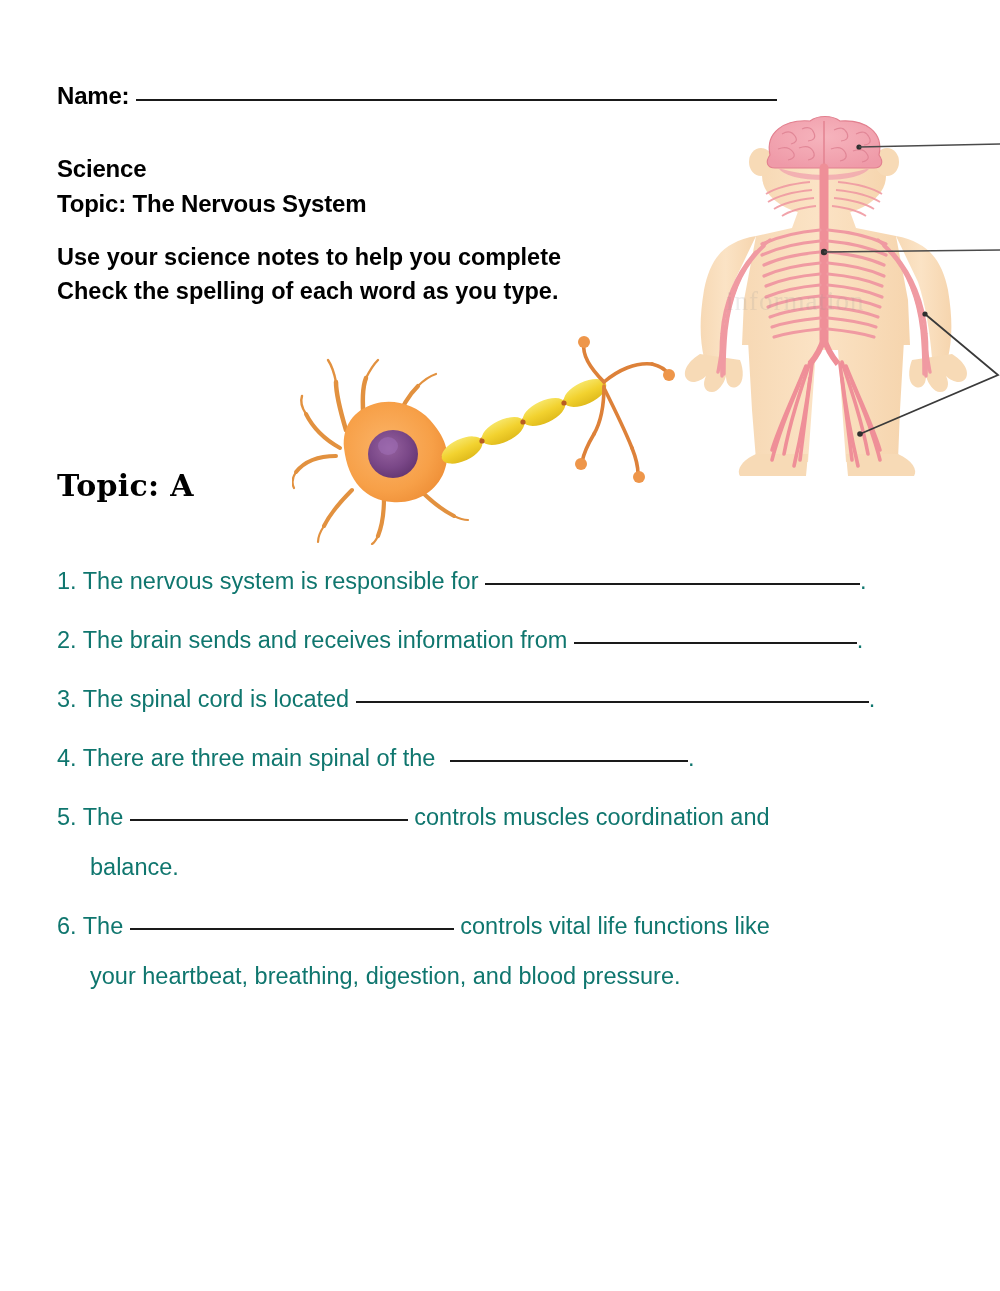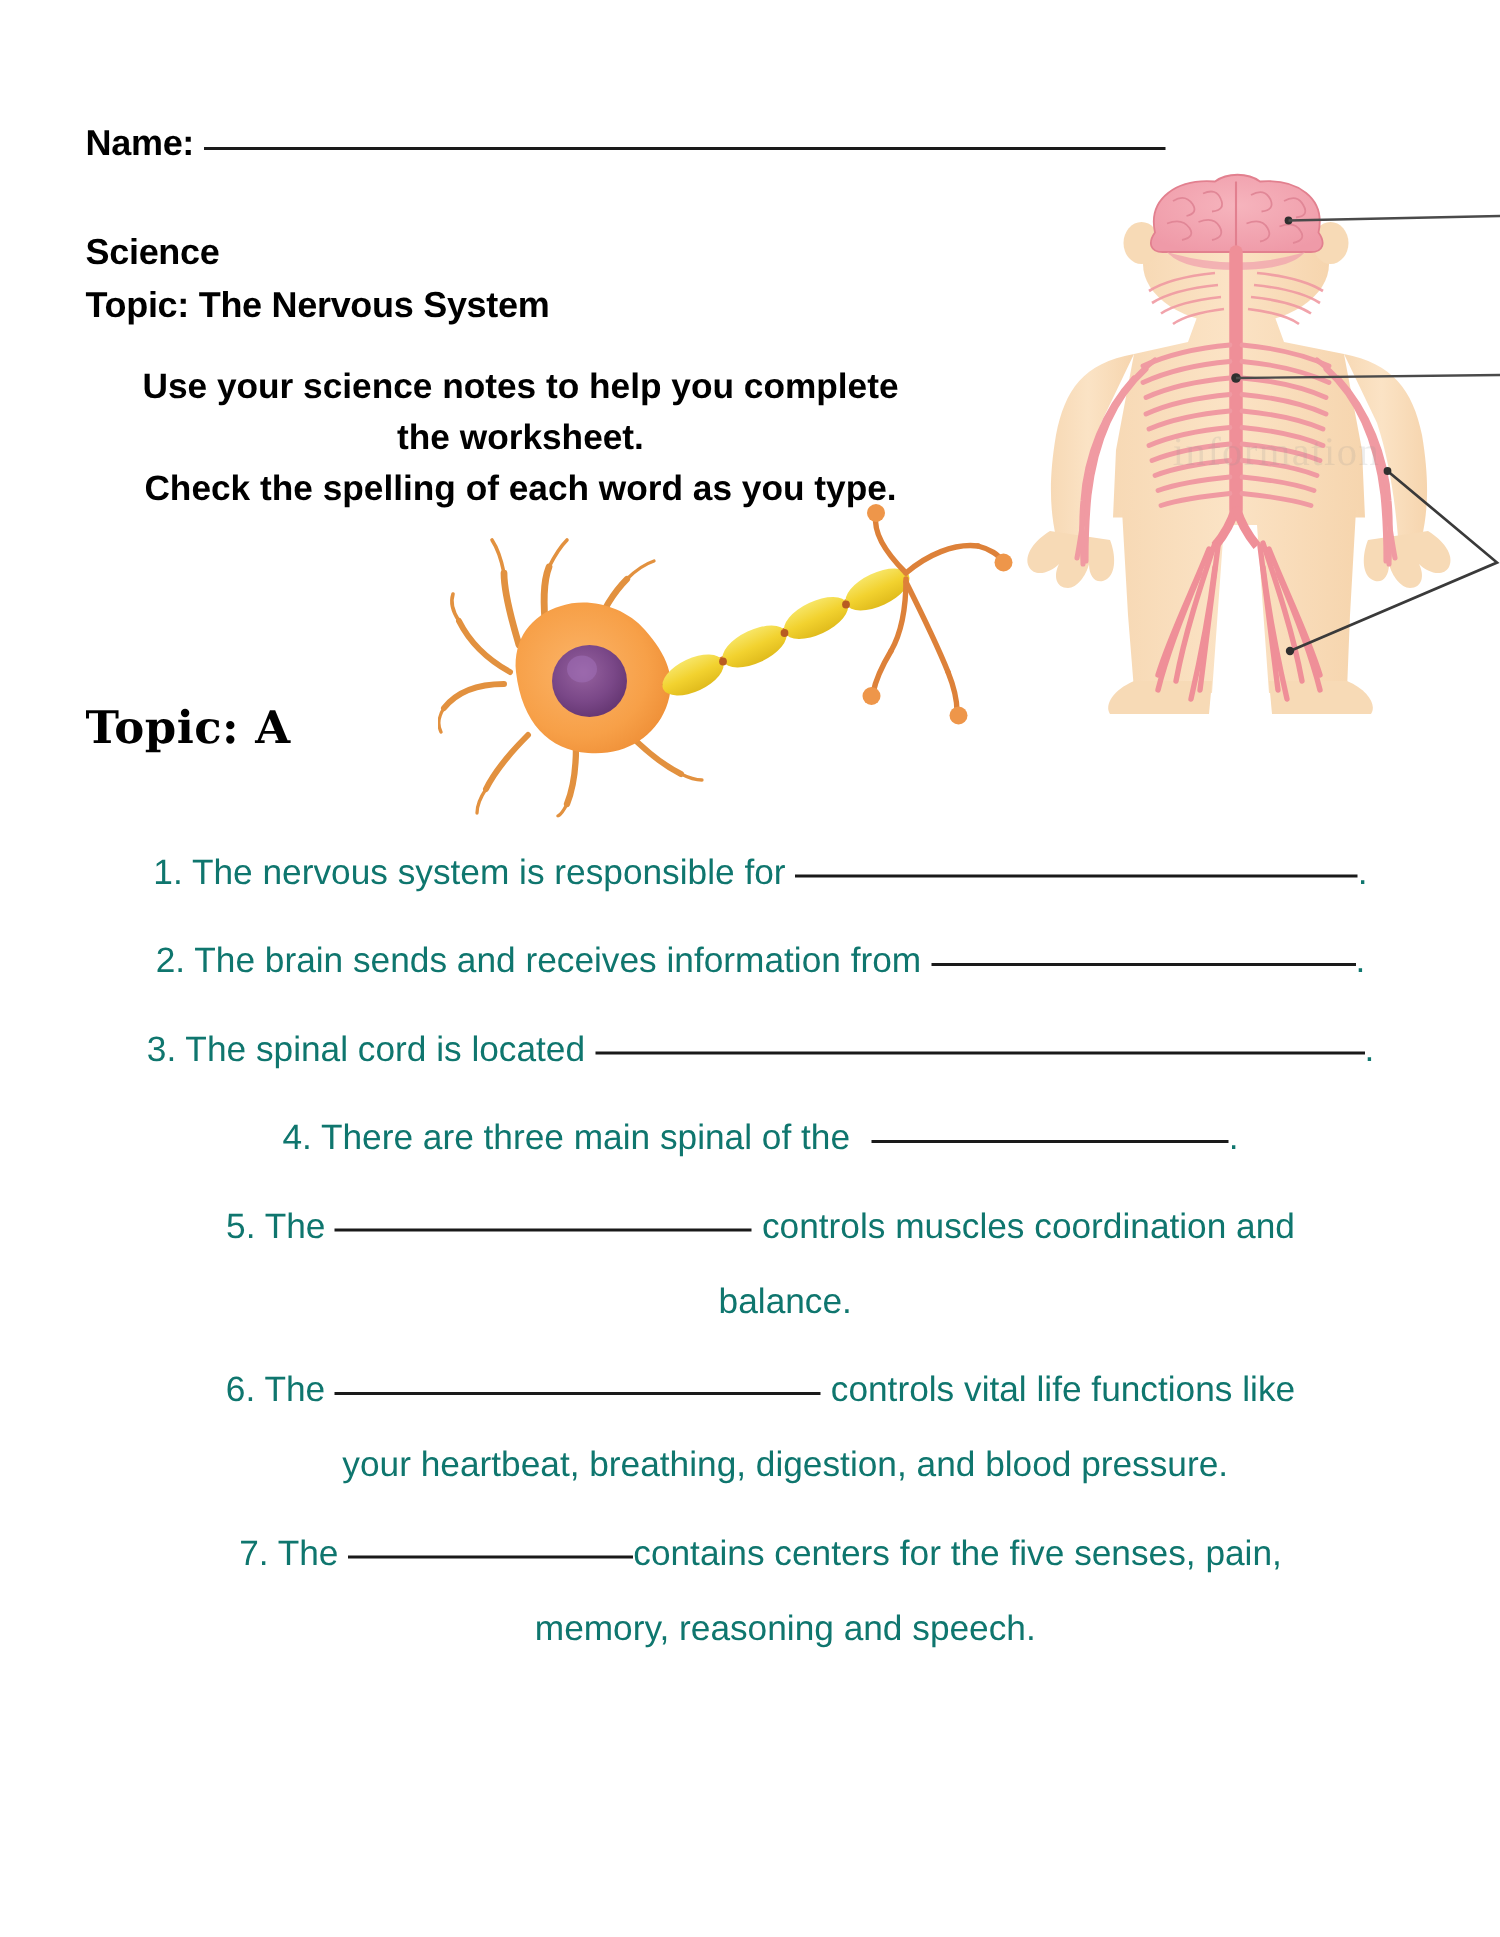--- a/index.html
+++ b/index.html
@@ -11,21 +11,20 @@
   body {
     font-family: "Liberation Sans", sans-serif;
     color: #000000;
   }
   #page {
     position: relative;
     width: 1000px;
     height: 1291px;
     background: #ffffff;
     overflow: hidden;
-    text-align: center;
   }
 
   
   .hdr-name-row {
     position: absolute;
     left: 57px;
     top: 82px;
     display: flex;
     align-items: baseline;
     width: 720px;
@@ -144,21 +143,20 @@
   <div class="hdr-name-row">
     <span class="hdr-name-label">Name:</span>
     <span class="hdr-name-rule"></span>
   </div>
 
   <div class="hdr-subject">Science</div>
   <div class="hdr-topic">Topic: The Nervous System</div>
 
   <div class="hdr-instructions">
     <div>Use your science notes to help you complete</div>
-    <div>the worksheet.</div>
     <div>Check the spelling of each word as you type.</div>
   </div>
 
   <svg class="body-figure" viewBox="0 0 340 370">
     <defs>
       <linearGradient id="skinG" x1="0" y1="0" x2="1" y2="0">
         <stop offset="0%" stop-color="#f7d9b5"></stop>
         <stop offset="45%" stop-color="#fbe3c5"></stop>
         <stop offset="100%" stop-color="#f6d5ae"></stop>
       </linearGradient>
@@ -387,24 +385,18 @@
     </div>
 
     <div class="q">
       <span>6.</span>
       <span>The</span>
       <span class="blank" style="width:324px"></span>
       <span>controls vital life functions like</span>
       <span class="line2">your heartbeat, breathing, digestion, and blood pressure.</span>
     </div>
 
-    <div class="q">
-      <span>7.</span>
-      <span>The</span>
-      <span class="blank" style="width:190px"></span><span>contains centers for the five senses, pain,</span>
-      <span class="line2">memory, reasoning and speech.</span>
-    </div>
 
   </div>
 
   <div class="part-heading">Topic: A</div>
 
 </div>
 
 </body></html>

